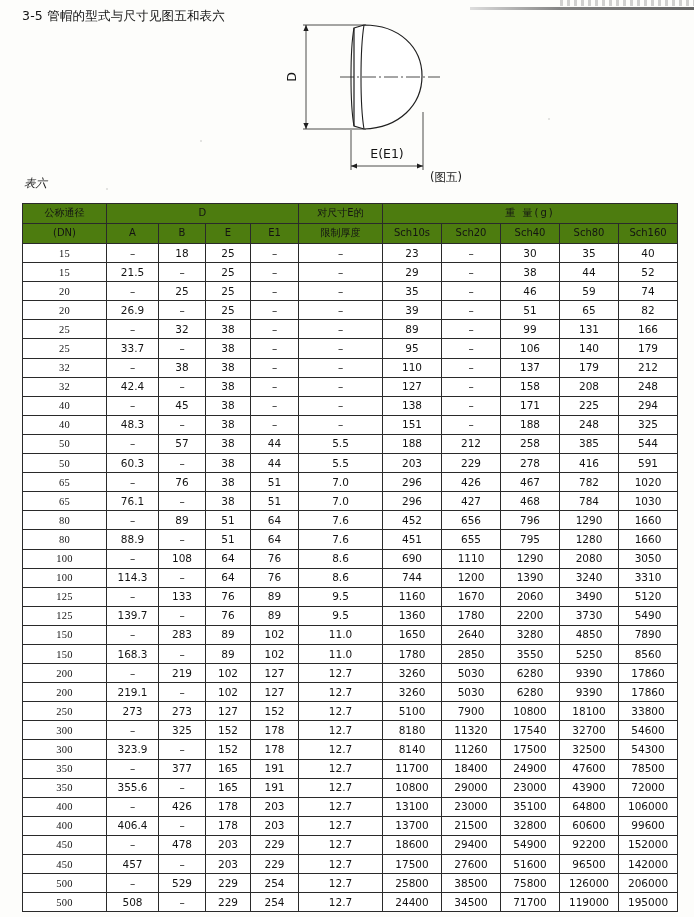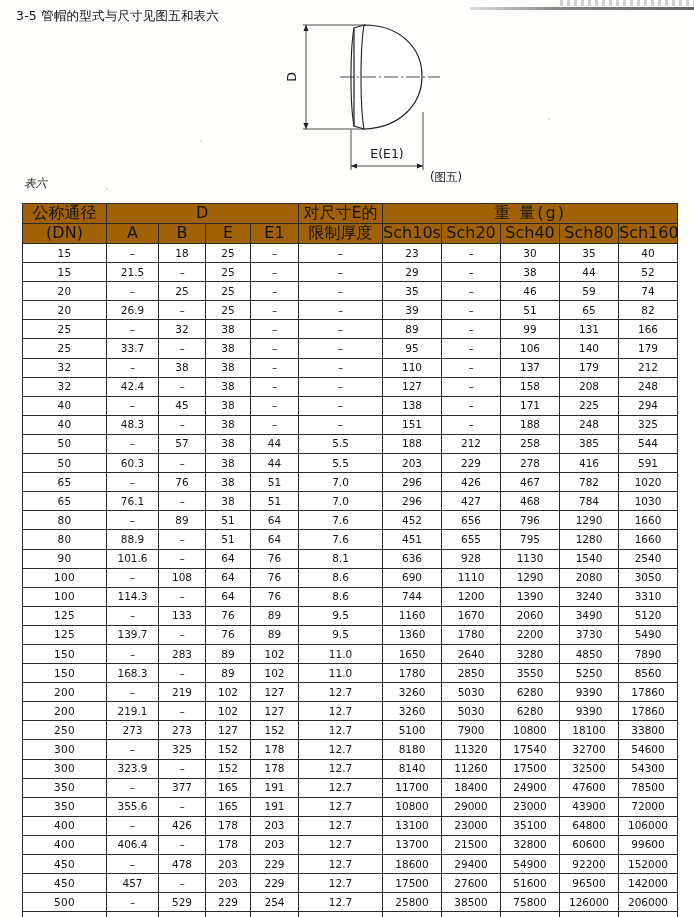--- a/index.html
+++ b/index.html
@@ -20,21 +20,21 @@
     opacity:.85;
   }
   .top-rule-ghost{
     position:absolute;left:560px;top:0px;width:134px;height:6px;
     background:repeating-linear-gradient(to right,#9a9a9a 0 3px,transparent 3px 7px);
     opacity:.45;
   }
 
   
   .sec-title{
-    position:absolute;left:16px;top:8px;
+    position:absolute;left:22px;top:8px;
     font-size:12.5px;letter-spacing:.2px;white-space:nowrap;
     color:#141414;
   }
 
   
   .figure{position:absolute;left:262px;top:12px;width:200px;height:170px;}
   .fig-caption{
     position:absolute;left:262px;top:170px;width:200px;
     text-align:right;font-size:11.5px;color:#191919;
   }
@@ -58,28 +58,28 @@
     text-align:center;
     vertical-align:middle;
     font-size:10.5px;
     line-height:1.05;
     padding:0;
     height:18.1px;
     color:#131313;
     font-weight:normal;
   }
   table.spec thead th{
-    background:#a16207;
-    font-size:16px;
+    background:#4d7c0f;
+    font-size:10px;
     height:19px;
   }
   th.grp{letter-spacing:.5px;}
   th.hdr-dn{font-size:10.5px;}
   .wt-hdr{letter-spacing:2px;margin-top:20px;}
-  td.dn{letter-spacing:.3px;}
+  td.dn{letter-spacing:.3px;font-family:Liberation Serif, serif;}
 
   
   col.c-dn{width:84px;}
   col.c-a{width:52px;}
   col.c-b{width:47px;}
   col.c-e{width:45px;}
   col.c-e1{width:48px;}
   col.c-th{width:84px;}
   col.c-s10{width:59px;}
   col.c-s20{width:59px;}
@@ -377,33 +377,20 @@
             <td>51</td>
             <td>64</td>
             <td>7.6</td>
             <td>451</td>
             <td>655</td>
             <td>795</td>
             <td>1280</td>
             <td>1660</td>
           </tr>
           <tr>
-            <td class="dn">90</td>
-            <td>101.6</td>
-            <td>–</td>
-            <td>64</td>
-            <td>76</td>
-            <td>8.1</td>
-            <td>636</td>
-            <td>928</td>
-            <td>1130</td>
-            <td>1540</td>
-            <td>2540</td>
-          </tr>
-          <tr>
             <td class="dn">100</td>
             <td>–</td>
             <td>108</td>
             <td>64</td>
             <td>76</td>
             <td>8.6</td>
             <td>690</td>
             <td>1110</td>
             <td>1290</td>
             <td>2080</td>

